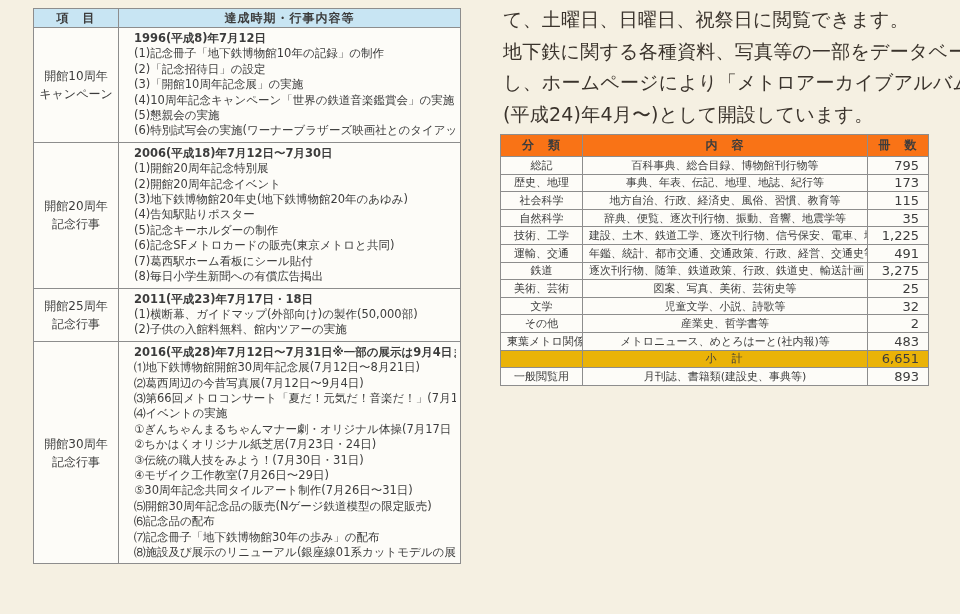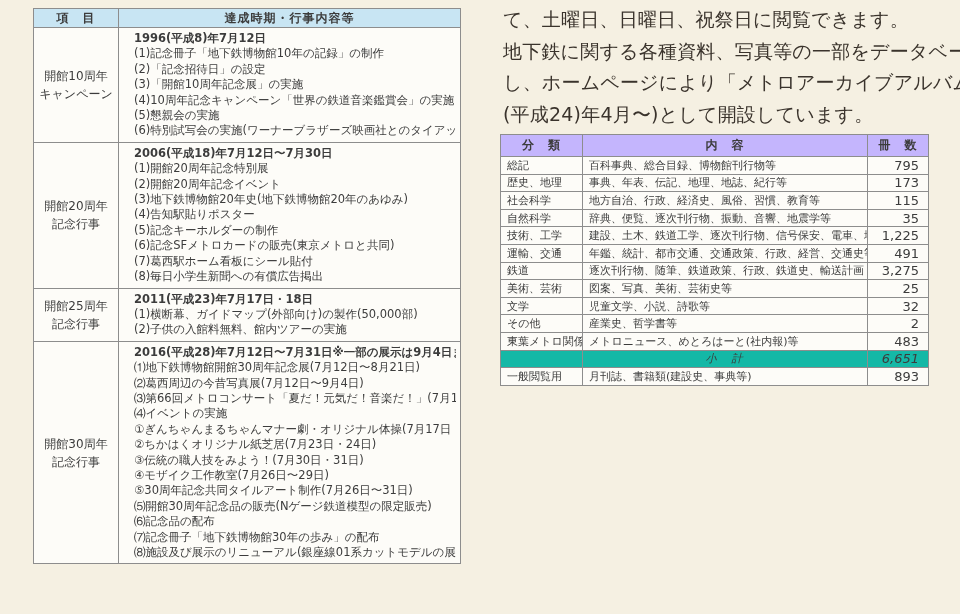--- a/index.html
+++ b/index.html
@@ -70,42 +70,43 @@
   
   .library-table {
     position: absolute; left: 500px; top: 134px;
     width: 428px;
     background: #fdfcf8;
   }
   .library-table th, .library-table td {
     border: 1px solid #8d8d8d;
   }
   .library-table th {
-    background: #c4b5fd;
+    background: #f97316;
     height: 22px;
     font-size: 12px;
     font-weight: 600;
     color: #3c3c3c;
     padding: 0;
     letter-spacing: 1px;
   }
   .library-table td {
     height: 17.6px;
     font-size: 11px;
     color: #3c3c3c;
     padding: 0 6px;
     white-space: nowrap;
     overflow: hidden;
+    text-align: center;
   }
   .library-table .count-cell {
     text-align: right;
     font-size: 13px;
     padding-right: 9px;
   }
-  .library-table tr.pink td { background: #14b8a6; font-style: italic; }
+  .library-table tr.pink td { background: #eab308; }
   .library-table .total-label-cell { text-align: center; letter-spacing: 2px; }
 
   .caption {
     position: absolute; left: 500px; top: 410px;
     width: 428px;
     text-align: right;
     font-size: 12px;
     color: #3b352e;
   }
 </style>

